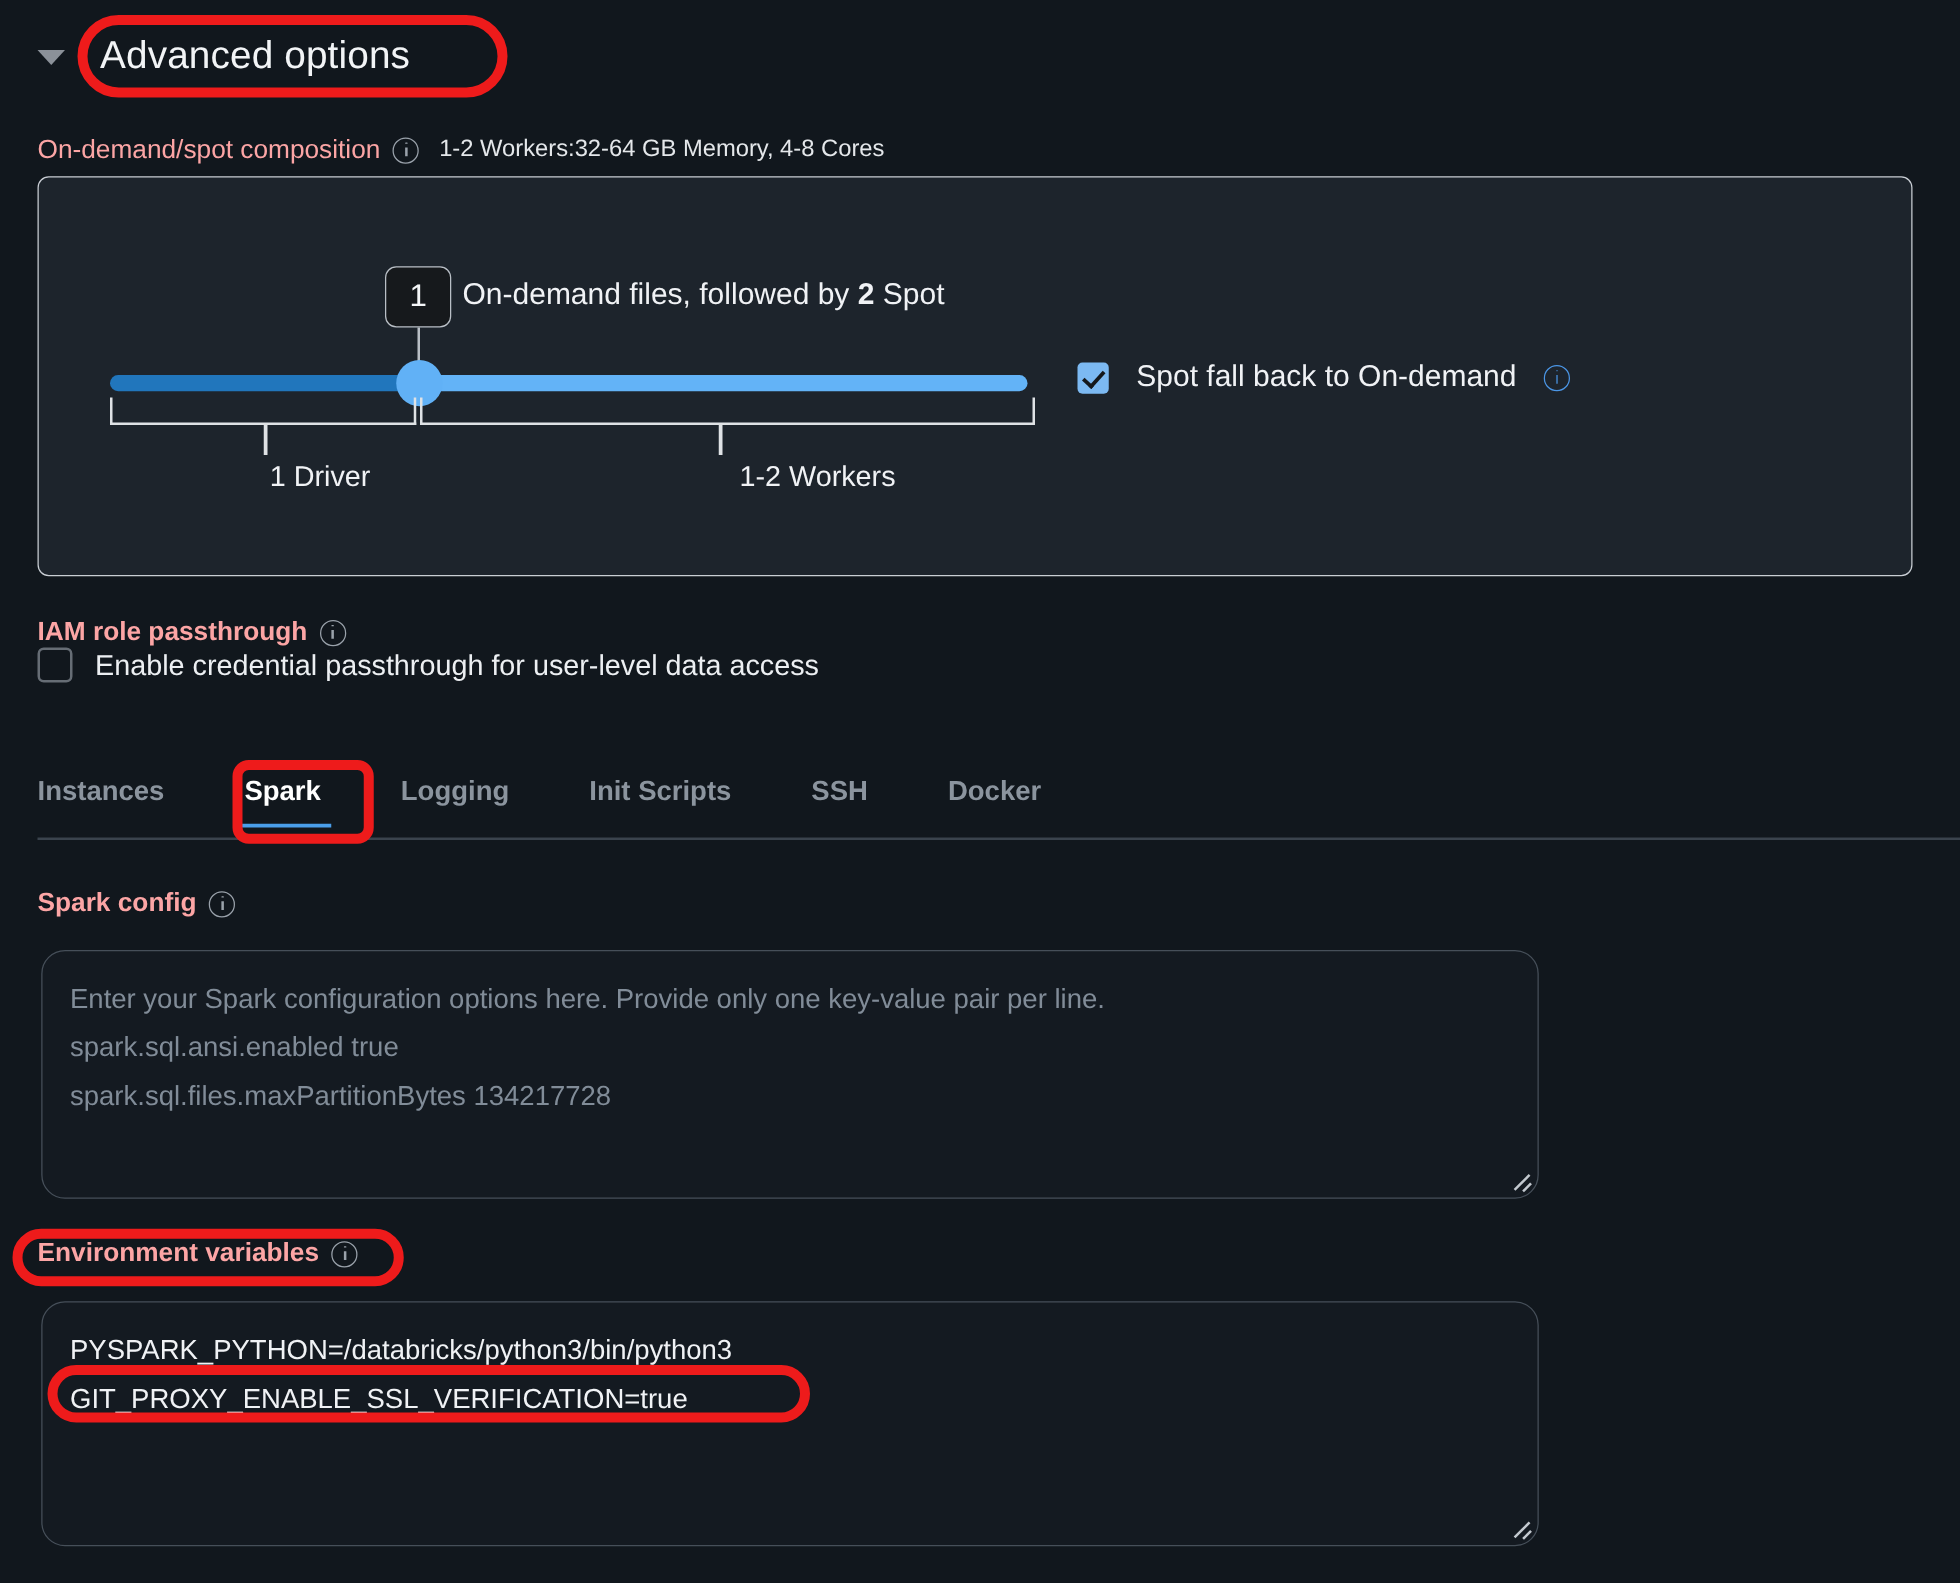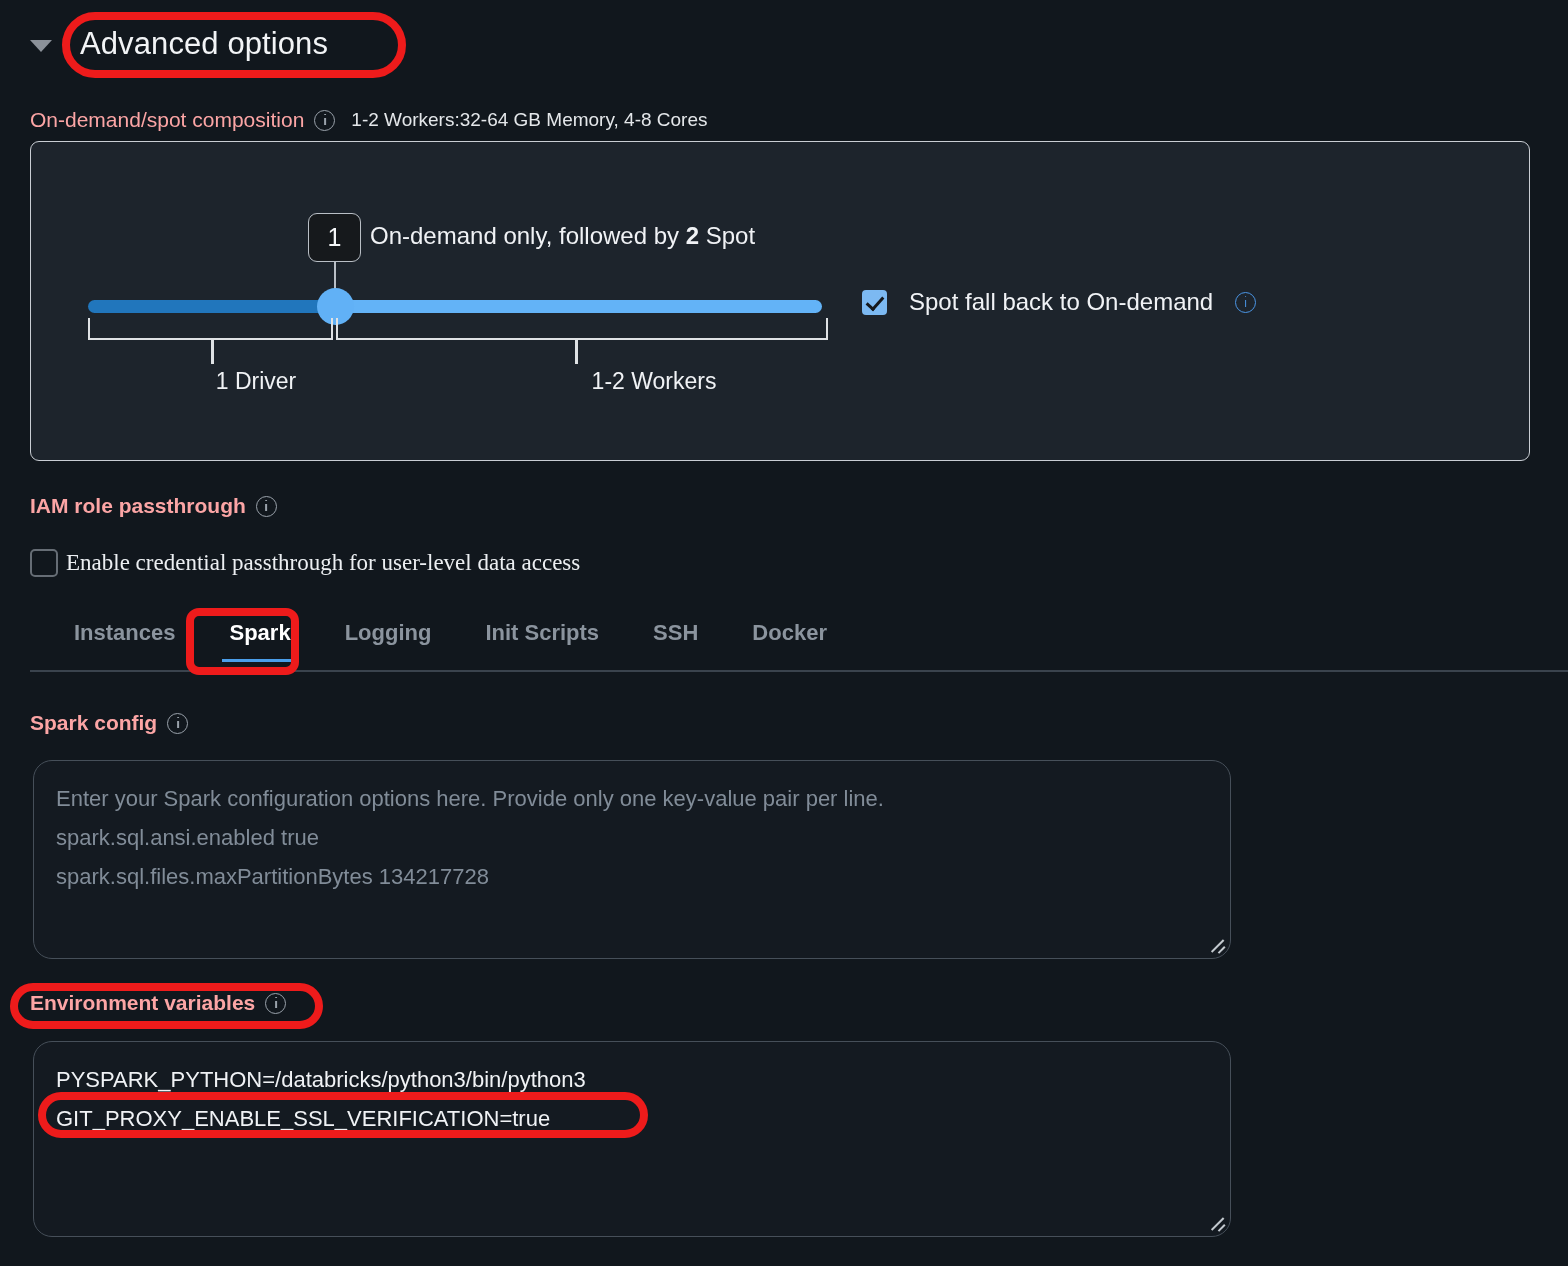--- a/index.html
+++ b/index.html
@@ -223,46 +223,44 @@
   .spot-label {
     font-size: 24px;
     color: #f0f2f5;
   }
 
   
   .iam-row { left: 30px; top: 494px; }
   .iam-check-row {
     position: absolute;
     left: 30px;
-    top: 549px;
+    top: 518px;
     display: flex;
     align-items: center;
-    gap: 8px;
-    white-space: nowrap;
-    font-family: Liberation Serif, serif;
+    gap: 18px;
+    white-space: nowrap;
   }
   .cb-empty {
     width: 28px; height: 28px;
     border: 2px solid #666d75;
     border-radius: 5px;
     background: transparent;
     box-sizing: border-box;
     flex: 0 0 auto;
   }
   .iam-label { font-size: 23px; color: #eceff2; }
 
   
   .tabs {
     position: absolute;
     left: 30px;
     top: 620px;
     display: flex;
     align-items: flex-end;
-    gap: 2px;
-    margin-left: 44px;
+    gap: 12px;
   }
   .tab {
     font-size: 22px;
     font-weight: bold;
     color: #8b949e;
     padding: 0 26px 16px 26px;
     position: relative;
     white-space: nowrap;
   }
   .tab:first-child { padding-left: 0; }
@@ -372,21 +370,21 @@
 <div class="section-row" style="left:30px; top:108px;">
   <span class="sec-label">On-demand/spot composition</span>
   <span class="info-ico"></span>
   <span class="sec-sub">1-2 Workers:32-64 GB Memory, 4-8 Cores</span>
 </div>
 
 <div class="panel"></div>
 
 <div class="badge">1</div>
 <div class="badge-stem"></div>
-<div class="callout-text"><span>On-demand only, followed by </span><b>2</b><span> Spot</span></div>
+<div class="callout-text"><span>On-demand files, followed by </span><b>2</b><span> Spot</span></div>
 
 <div class="slider-track-left"></div>
 <div class="slider-track-right"></div>
 <div class="slider-thumb"></div>
 
 <div class="bracket left"></div>
 <div class="tick left"></div>
 <div class="bracket-label left">1 Driver</div>
 
 <div class="bracket right"></div>

